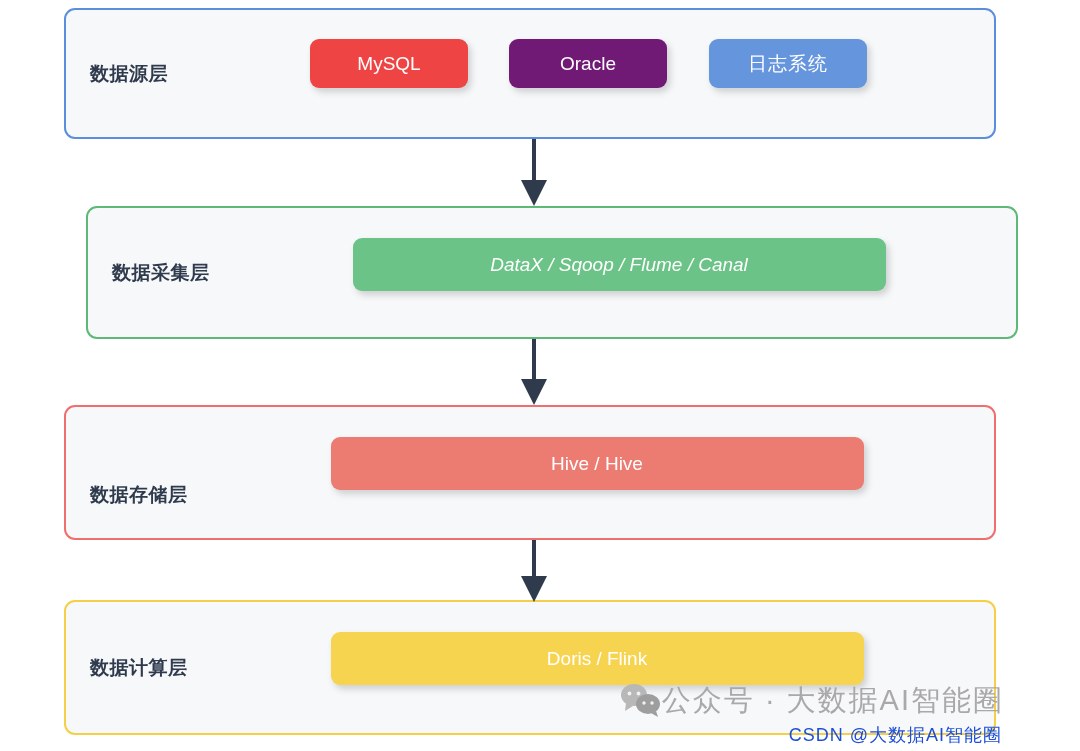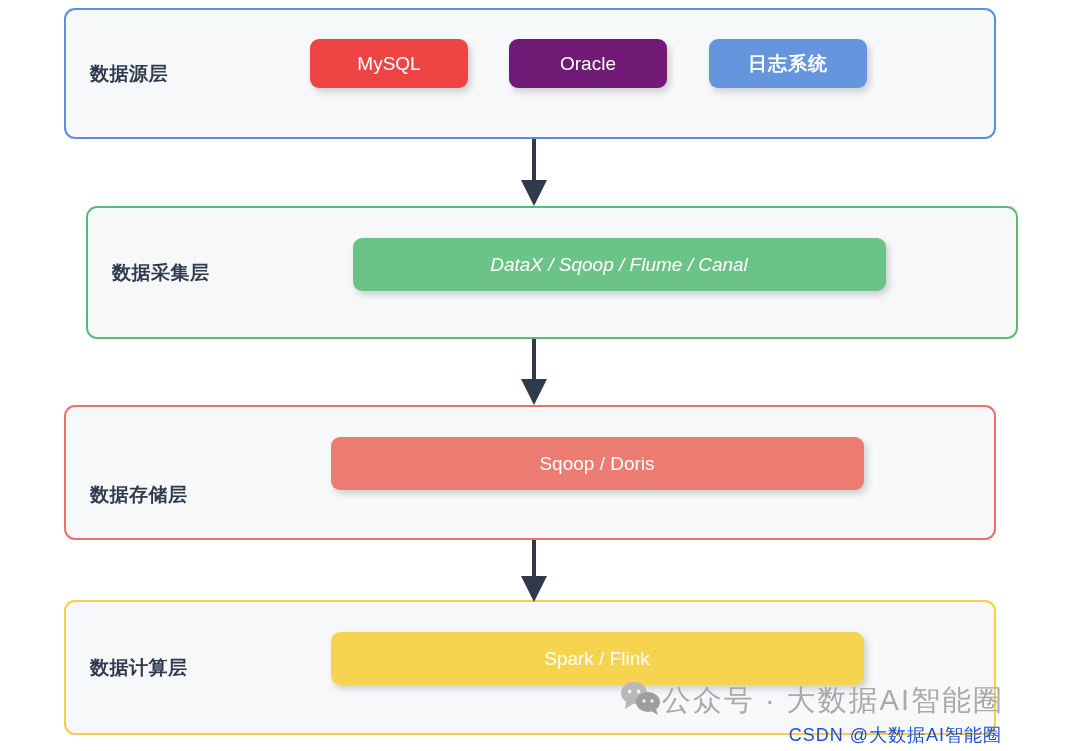--- a/index.html
+++ b/index.html
@@ -52,21 +52,21 @@
     position: absolute;
     display: flex;
     align-items: center;
     justify-content: center;
     color: #ffffff;
     border-radius: 9px;
     font-size: 19px;
     box-shadow: 3px 4px 7px rgba(0,0,0,0.17);
     white-space: nowrap;
   }
-  .node.cjk { font-weight: bold; letter-spacing: 1px; }
+  .node.cjk { font-weight: normal; letter-spacing: 1px; }
 
   
   .arrow {
     position: absolute;
     left: 521px;
     width: 26px;
   }
   .arrow .shaft {
     position: absolute;
     left: 11px;
@@ -82,21 +82,21 @@
     border-right: 13px solid transparent;
     border-top: 26px solid #2f3b4d;
   }
 
   
   #watermark {
     position: absolute;
     right: 8px;
     bottom: 30px;
     display: flex;
-    align-items: flex-start;
+    align-items: flex-end;
     gap: 0;
     pointer-events: none;
   }
   #watermark .wm-text {
     color: #a9a9a9;
     font-size: 29px;
     letter-spacing: 2px;
     white-space: nowrap;
   }
   #wechat-icon { display: block; }
@@ -126,27 +126,27 @@
     </div>
     <div class="layer" style="top: 206px; height: 133px; border-color: rgb(92, 185, 120); background: rgb(247, 248, 250); margin-left: 22px;">
       <div class="layer-label" style="color: rgb(47, 59, 77);">数据采集层</div>
       <div class="nodes">
         <div class="node" style="left: 133px; top: 30px; width: 533px; height: 53px; background: rgb(108, 195, 135); font-style: italic;">DataX / Sqoop / Flume / Canal</div>
       </div>
     </div>
     <div class="layer" style="top: 405px; height: 135px; border-color: rgb(239, 111, 111); background: rgb(247, 248, 250);">
       <div class="layer-label" style="color: rgb(47, 59, 77); margin-top: 44px;">数据存储层</div>
       <div class="nodes">
-        <div class="node" style="left: 133px; top: 30px; width: 533px; height: 53px; background: rgb(236, 123, 114);">Sqoop / Doris</div>
+        <div class="node" style="left: 133px; top: 30px; width: 533px; height: 53px; background: rgb(236, 123, 114);">Hive / Hive</div>
       </div>
     </div>
     <div class="layer" style="top: 600px; height: 135px; border-color: rgb(245, 207, 71); background: rgb(247, 248, 250);">
       <div class="layer-label" style="color: rgb(47, 59, 77);">数据计算层</div>
       <div class="nodes">
-        <div class="node" style="left: 133px; top: 30px; width: 533px; height: 53px; background: rgb(247, 212, 80);">Spark / Flink</div>
+        <div class="node" style="left: 133px; top: 30px; width: 533px; height: 53px; background: rgb(247, 212, 80);">Doris / Flink</div>
       </div>
     </div>
     <div class="arrow" style="top: 139px; height: 67px;">
       <div class="shaft" style="height: 41px; background: rgb(47, 59, 77);"></div>
       <div class="head" style="top: 41px; border-top-color: rgb(47, 59, 77);"></div>
     </div>
     <div class="arrow" style="top: 339px; height: 66px;">
       <div class="shaft" style="height: 40px; background: rgb(47, 59, 77);"></div>
       <div class="head" style="top: 40px; border-top-color: rgb(47, 59, 77);"></div>
     </div>

